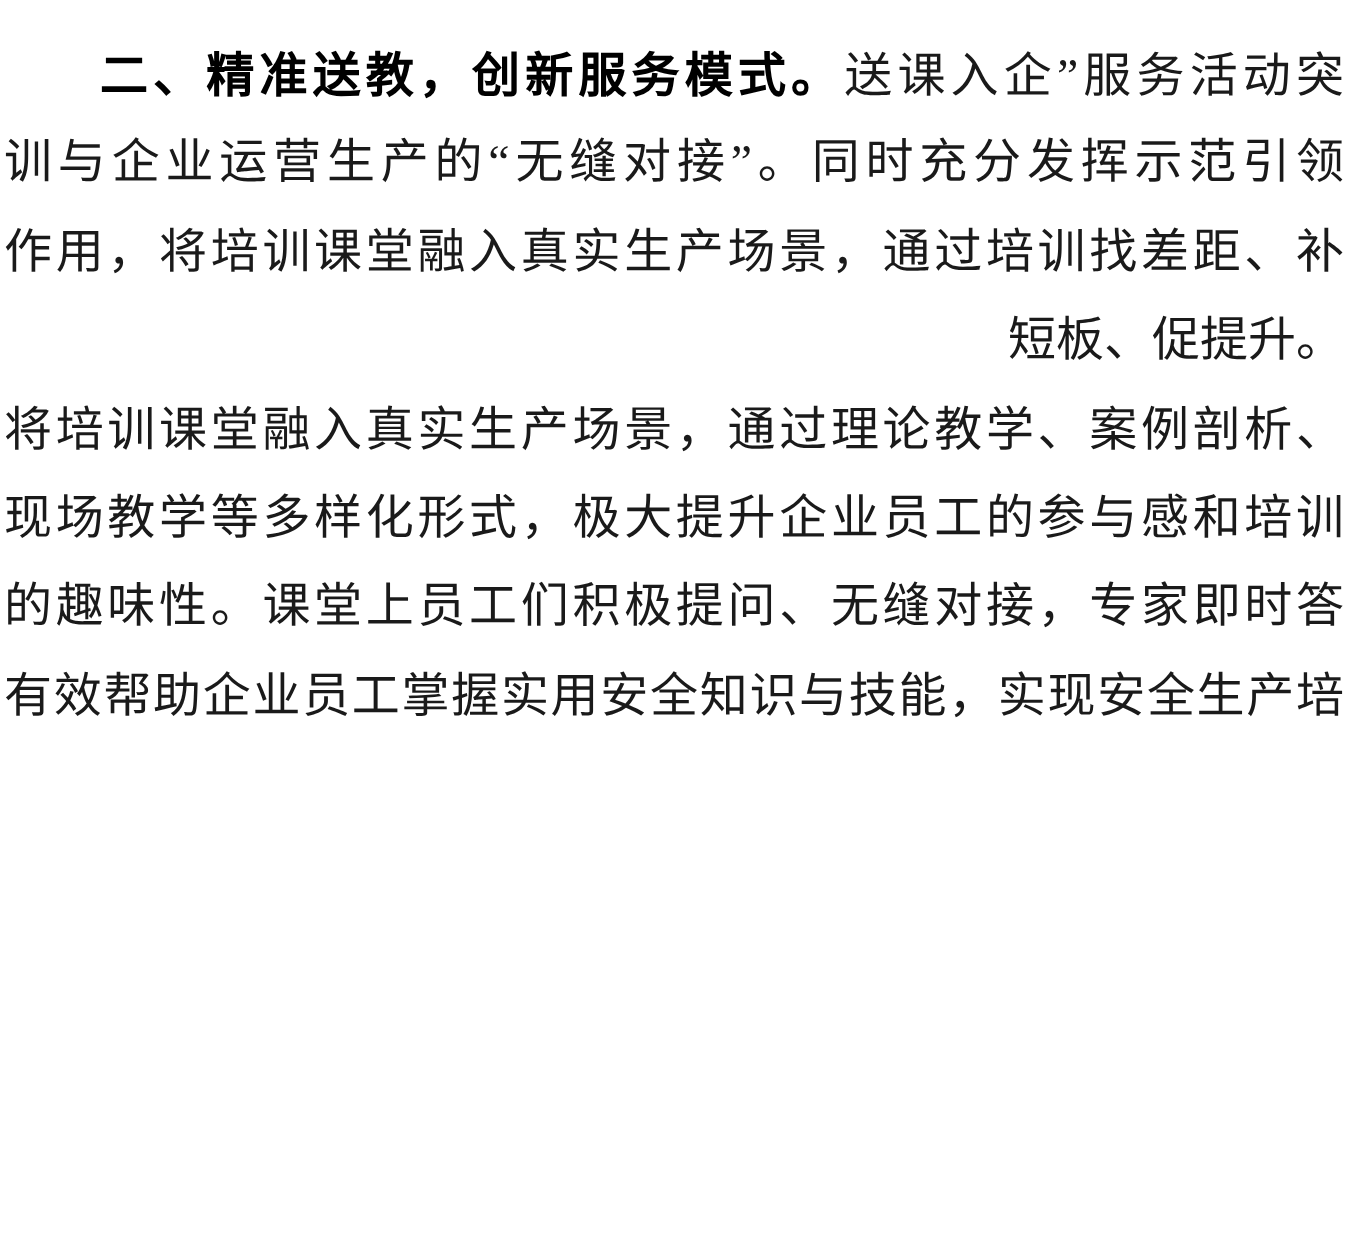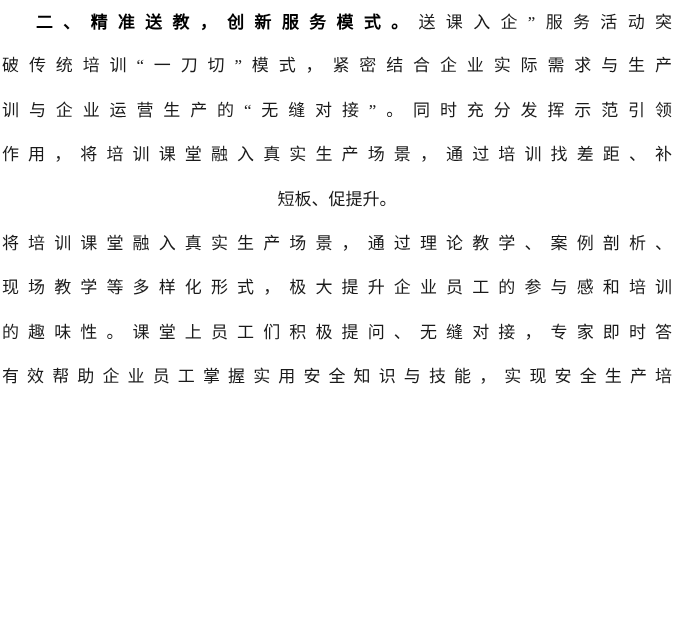--- a/index.html
+++ b/index.html
@@ -4,54 +4,53 @@
 <style>
   html, body {
     margin: 0;
     padding: 0;
     background: #ffffff;
   }
   .page {
     width: 674px;
     height: 446px;
     box-sizing: border-box;
-    padding: 0 2px;
+    padding: 16px 2px;
     overflow: hidden;
     background: #ffffff;
     font-family: "Liberation Serif", "DejaVu Serif", serif;
-    font-size: 17px;
+    font-size: 24px;
     line-height: 44.4px;
     color: #1a1a1a;
   }
   .line {
     height: 44.4px;
     text-align: justify;
     text-align-last: justify;
     overflow: hidden;
   }
   .line.no-justify {
-    text-align: center;
+    text-align: right;
     text-align-last: auto;
   }
   .line.indent {
     text-indent: 2em;
   }
   .bold-head {
     font-family: "DejaVu Sans", "Liberation Sans", sans-serif;
     font-weight: 700;
     color: #000000;
   }
 </style>
 </head>
 <body>
 
 <div class="page">
   <div id="text-body">
       <div class="line indent"><span class="bold-head">二、精准送教，创新服务模式。</span><span>送课入企”服务活动突</span></div>
-      <div class="line"><span>破传统培训“一刀切”模式，紧密结合企业实际需求与生产</span></div>
       <div class="line"><span>训与企业运营生产的“无缝对接”。同时充分发挥示范引领</span></div>
       <div class="line"><span>作用，将培训课堂融入真实生产场景，通过培训找差距、补</span></div>
       <div class="line no-justify"><span>短板、促提升。</span></div>
       <div class="line"><span>将培训课堂融入真实生产场景，通过理论教学、案例剖析、</span></div>
       <div class="line"><span>现场教学等多样化形式，极大提升企业员工的参与感和培训</span></div>
       <div class="line"><span>的趣味性。课堂上员工们积极提问、无缝对接，专家即时答</span></div>
       <div class="line"><span>有效帮助企业员工掌握实用安全知识与技能，实现安全生产培</span></div>
     </div>
 </div>
 

